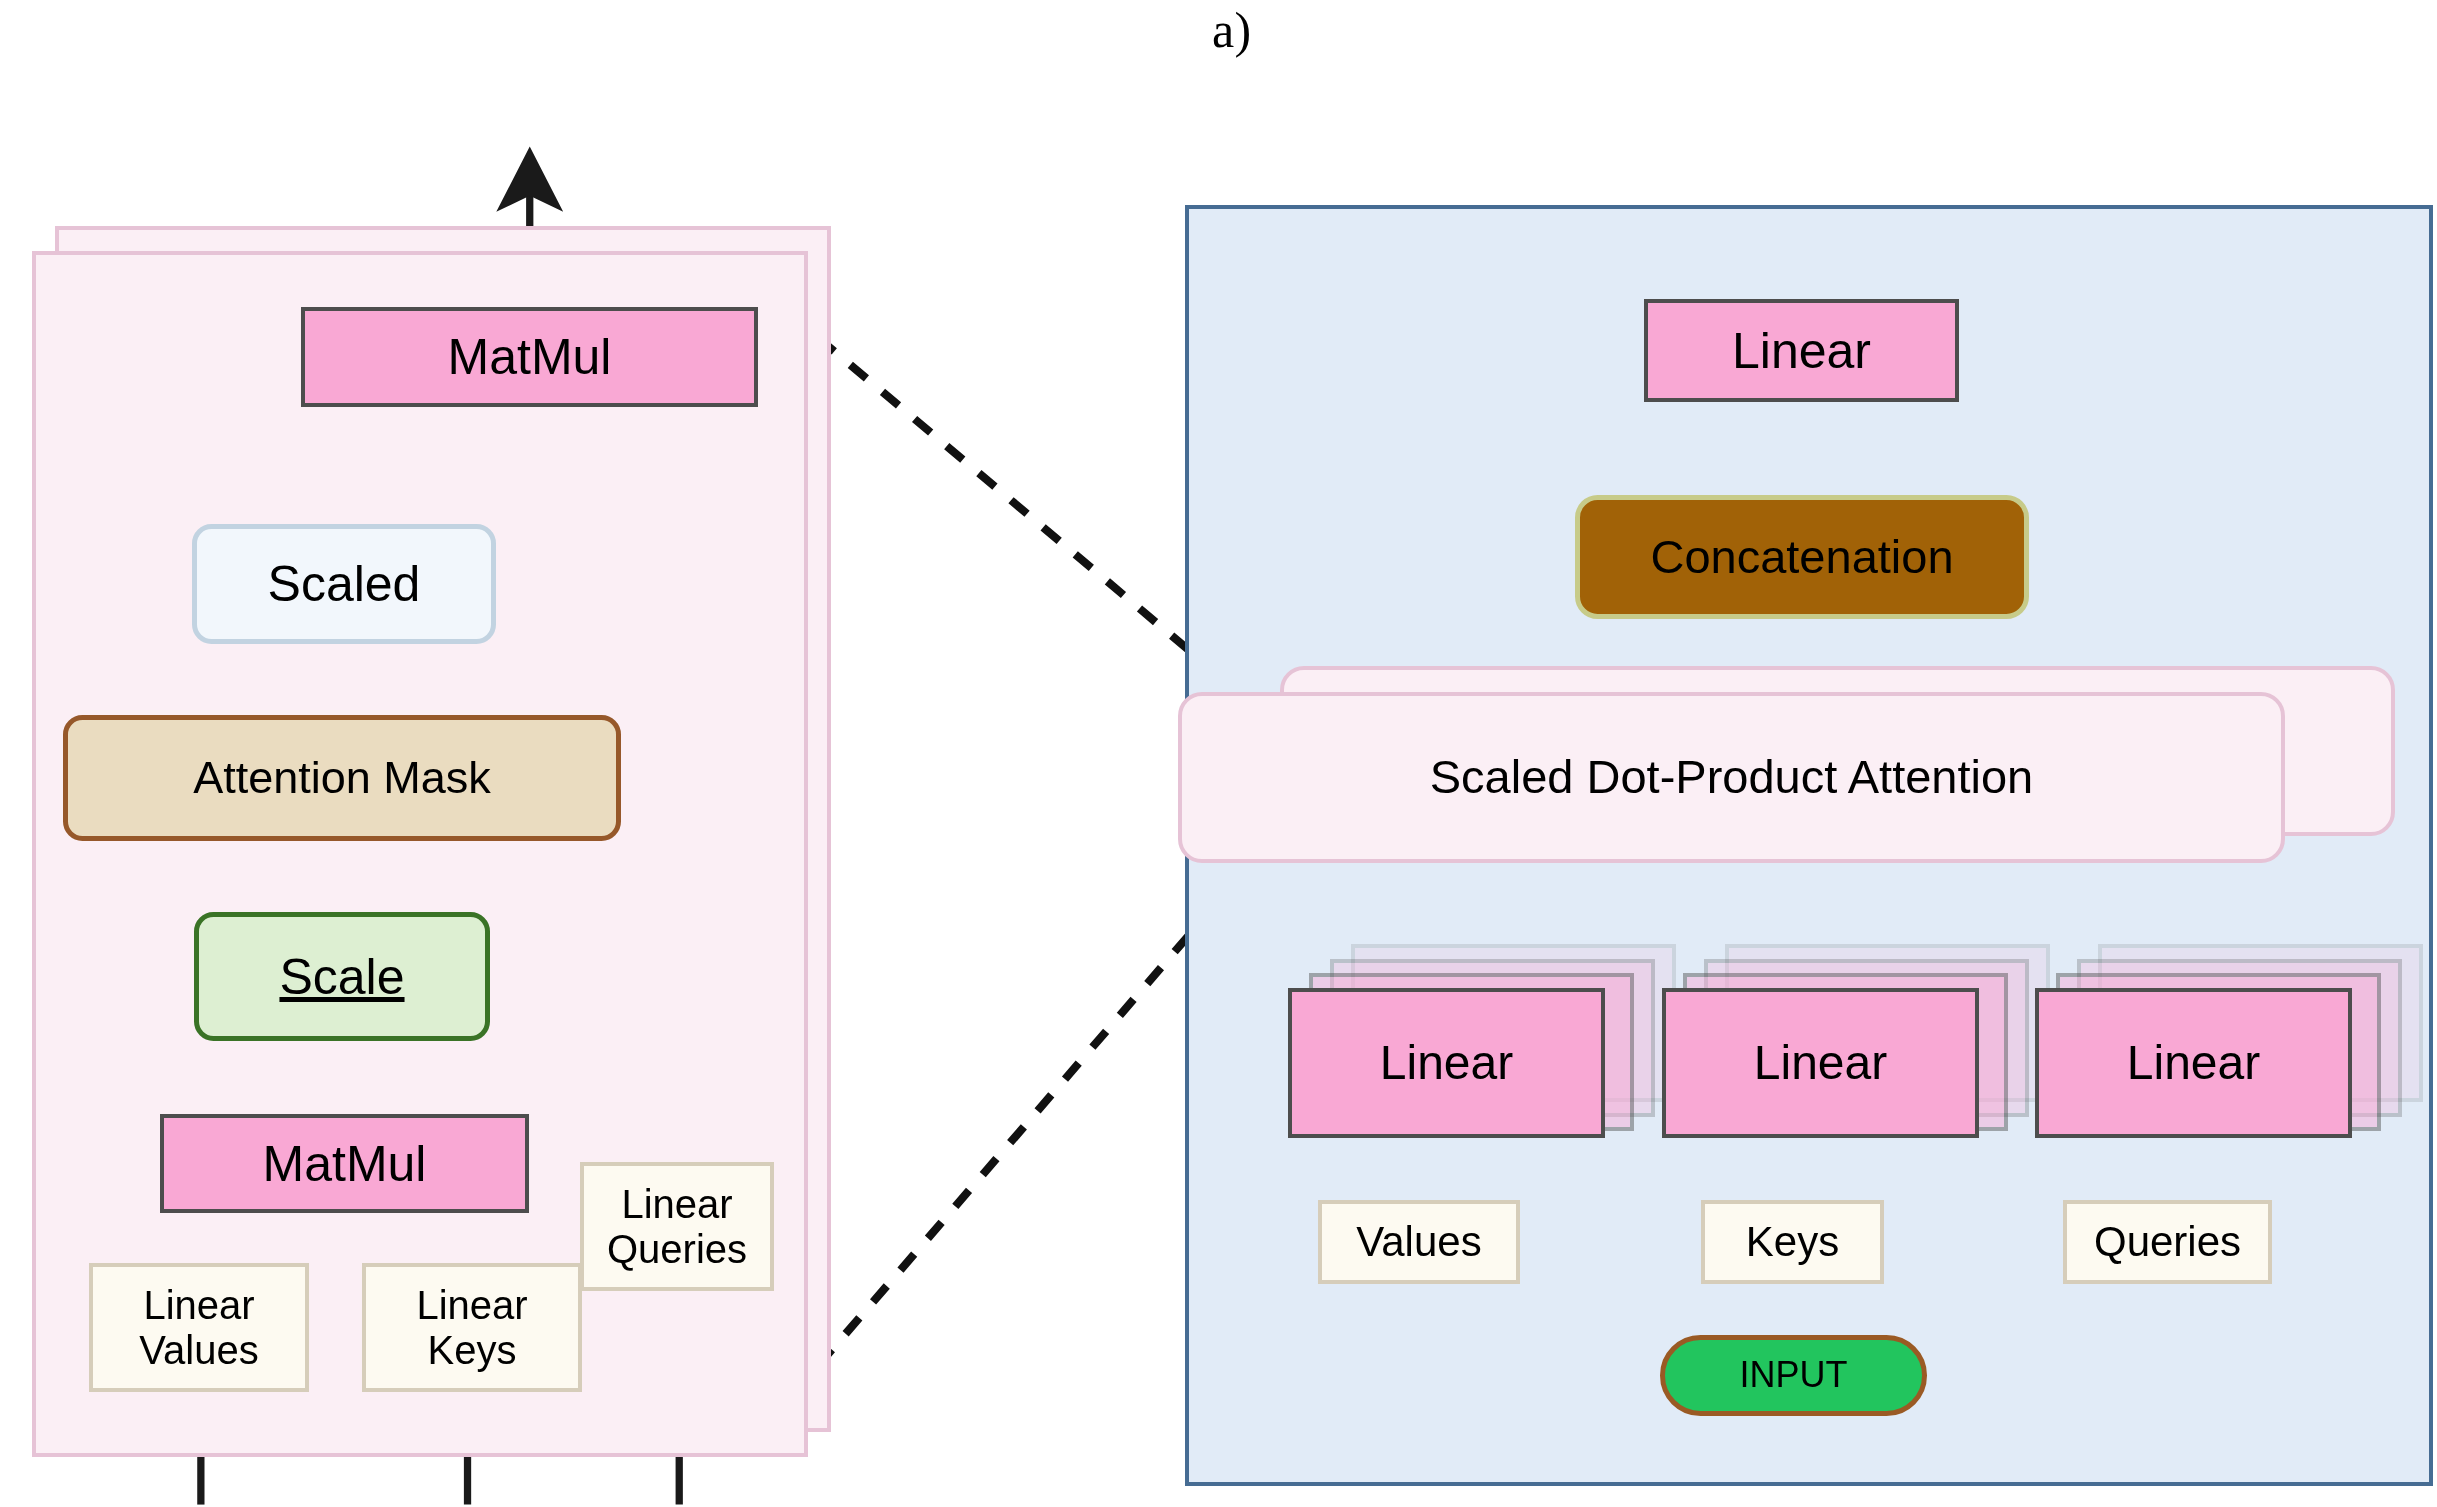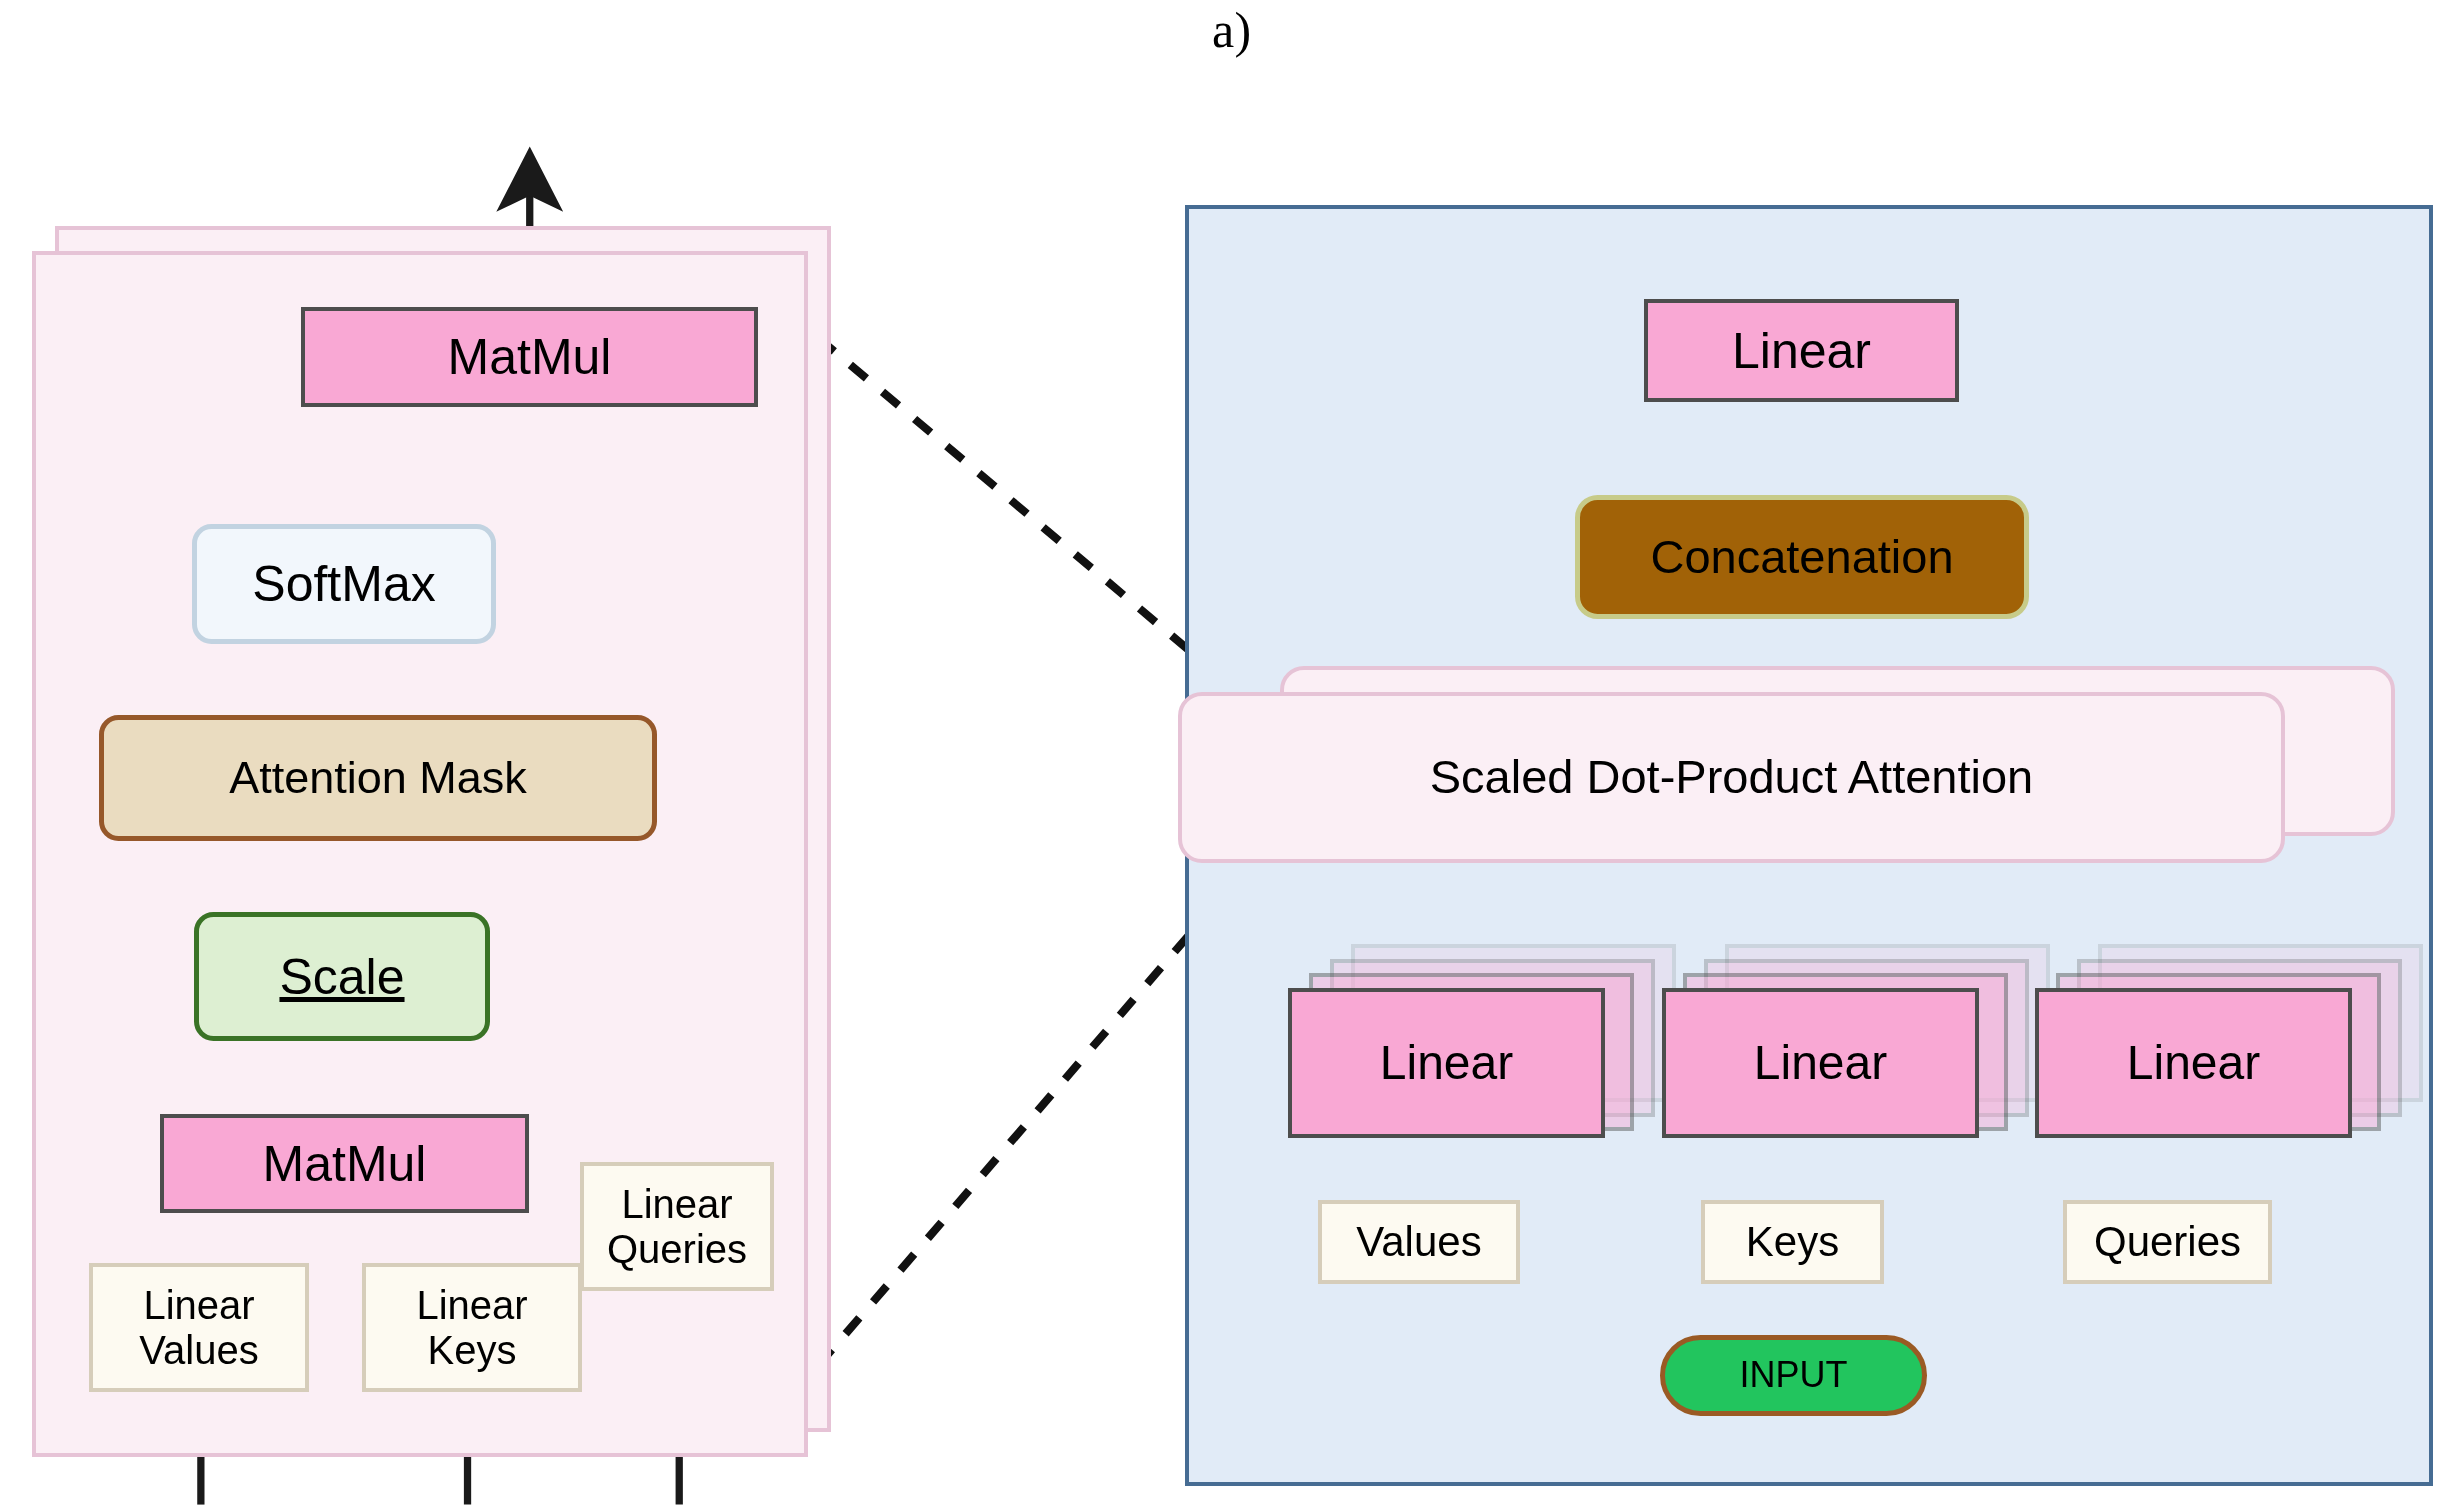--- a/index.html
+++ b/index.html
@@ -196,23 +196,23 @@
   </g>
 
   <g stroke="#111111" stroke-width="10" fill="none" stroke-dasharray="26 26" stroke-linecap="butt">
     <path d="M 1012 418 L 1546 868"></path>
     <path d="M 1012 1690 L 1546 1070"></path>
   </g>
 </svg>
 
 <div class="node node-gray abs" style="left:301px; top:307px; width:457px; height:100px; font-size:50px; z-index:5;">MatMul</div>
 
-<div class="node node-blue abs" style="left:192px; top:524px; width:304px; height:120px; font-size:50px; z-index:5;">SoftMax</div>
-
-<div class="node node-tan abs" style="left:63px; top:715px; width:558px; height:126px; font-size:45px; z-index:5;margin-left:36px;">Attention Mask</div>
+<div class="node node-blue abs" style="left:192px; top:524px; width:304px; height:120px; font-size:50px; z-index:5;">Scaled</div>
+
+<div class="node node-tan abs" style="left:63px; top:715px; width:558px; height:126px; font-size:45px; z-index:5;">Attention Mask</div>
 
 <div class="node node-green abs" style="left:194px; top:912px; width:296px; height:129px; font-size:50px; z-index:5;text-decoration:underline;">Scale</div>
 
 <div class="node node-gray abs" style="left:160px; top:1114px; width:369px; height:99px; font-size:50px; z-index:5;">MatMul</div>
 
 <div class="node node-cream abs" style="left:580px; top:1162px; width:194px; height:129px; font-size:40px; z-index:6;">Linear
 Queries</div>
 
 <div class="node node-cream abs" style="left:89px; top:1263px; width:220px; height:129px; font-size:40px; z-index:5;">Linear
 Values</div>

